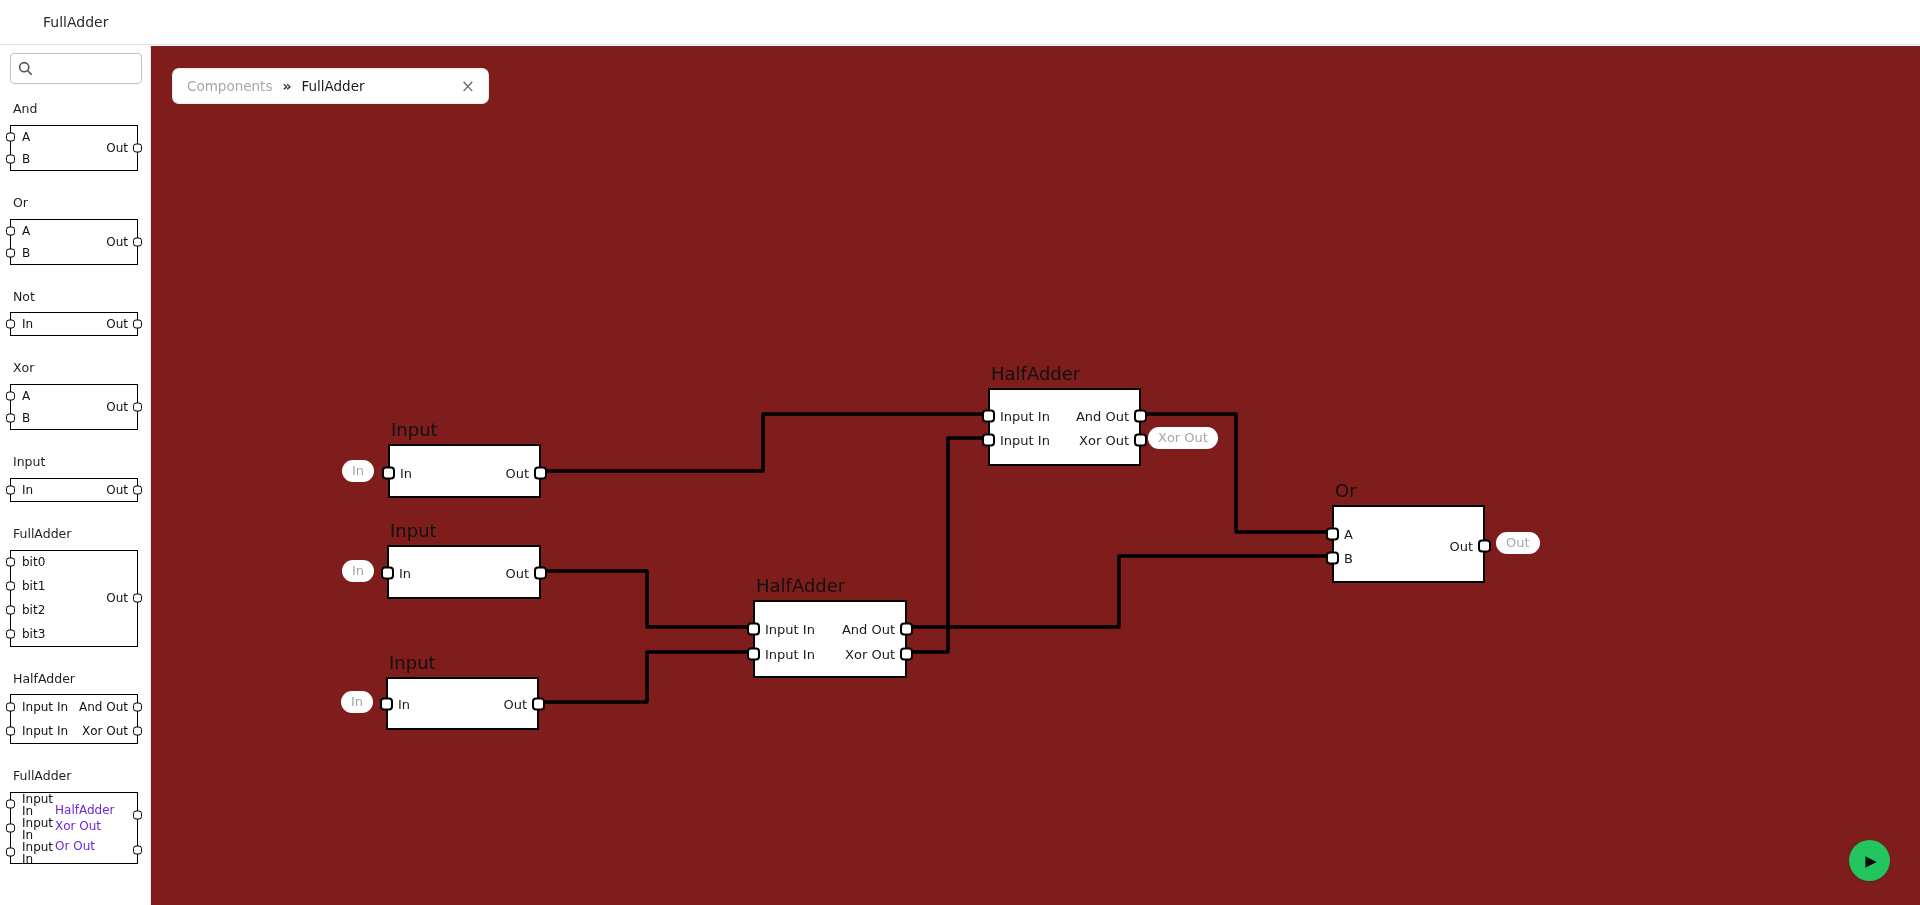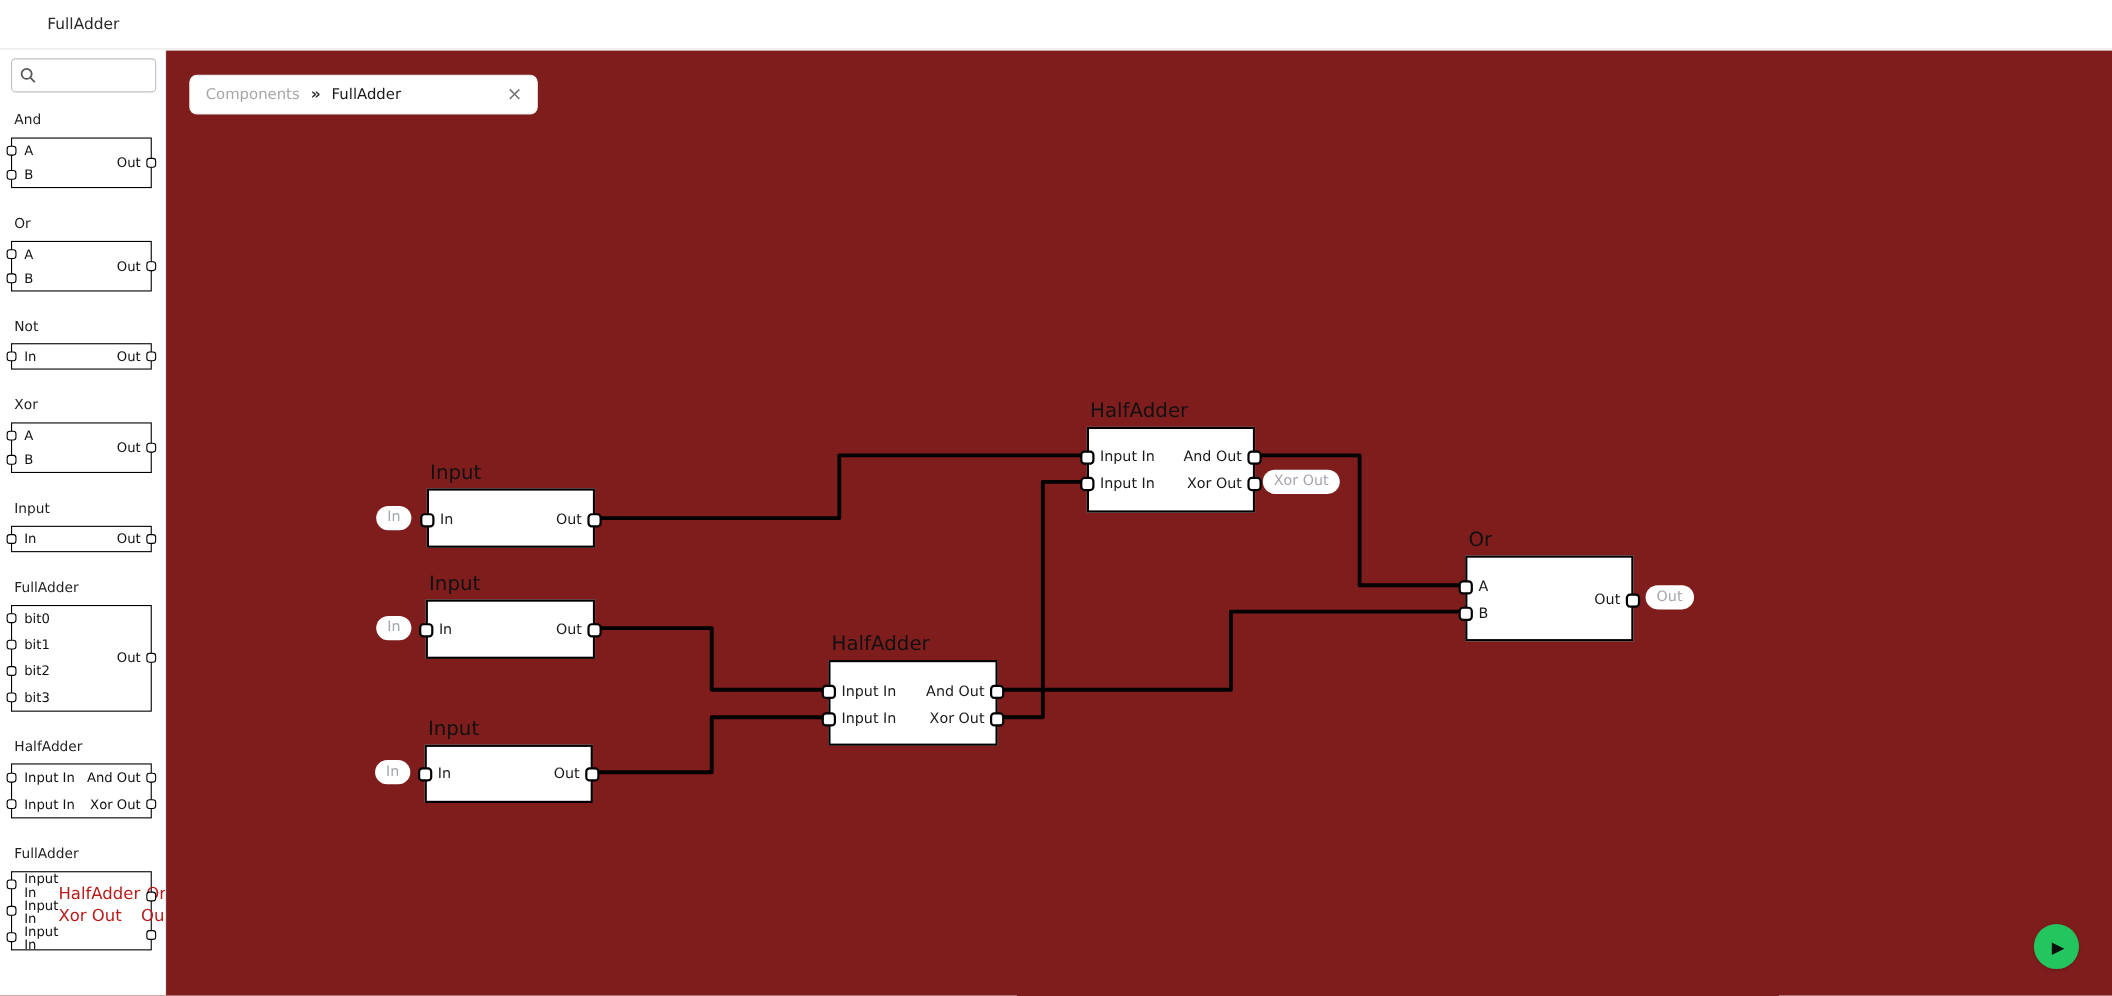--- a/index.html
+++ b/index.html
@@ -42,25 +42,25 @@
   .side-col-in {
     display:flex; flex-direction:column; justify-content:space-around;
     padding-left:11px; font-size:12px; color:#111; line-height:1;
   }
   .side-col-out {
     display:flex; flex-direction:column; justify-content:space-around;
     align-items:flex-end; padding-right:9px; font-size:12px; color:#111;
     text-align:right; line-height:1;
   }
   .fa-outs {
-    display:flex; justify-content:space-between;
-    padding:9px 6px 9px 0; font-size:15px; color:#b91c1c; line-height:1.35;
+    display:flex; flex-direction:column; justify-content:space-between;
+    padding:9px 6px 9px 0; font-size:12px; color:#6d28d9; line-height:1.35;
   }
   .fa-out1 { width:76px; text-align:left; }
-  .fa-out2 { text-align:center; padding-right:3px; }
+  .fa-out2 { text-align:left; padding-right:3px; }
   .sport {
     position:absolute; width:9px; height:9px; background:#fff;
     border:1.5px solid #000; border-radius:3px; transform:translateY(-50%);
   }
   .sport.l { left:-5px; } .sport.r { right:-5px; }
 
   
   .canvas {
     position:absolute; left:151px; top:46px; width:1901px; height:859px;
     background:#7f1d1d; overflow:hidden;

